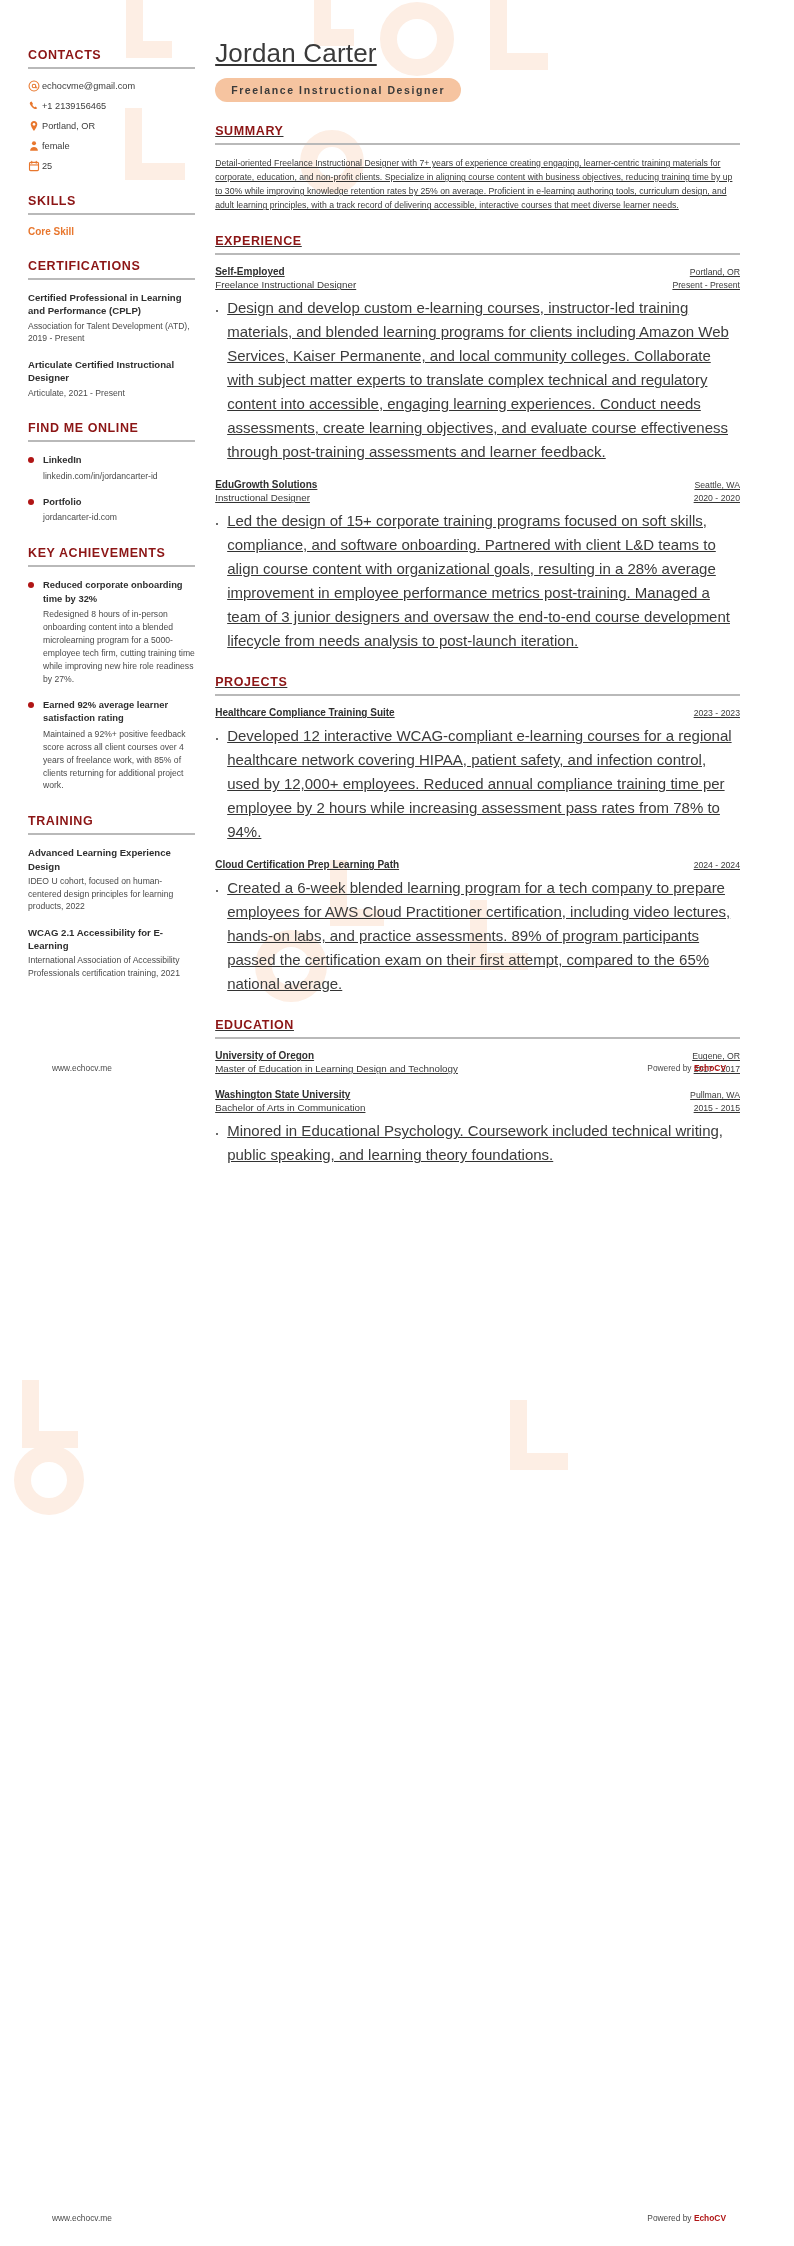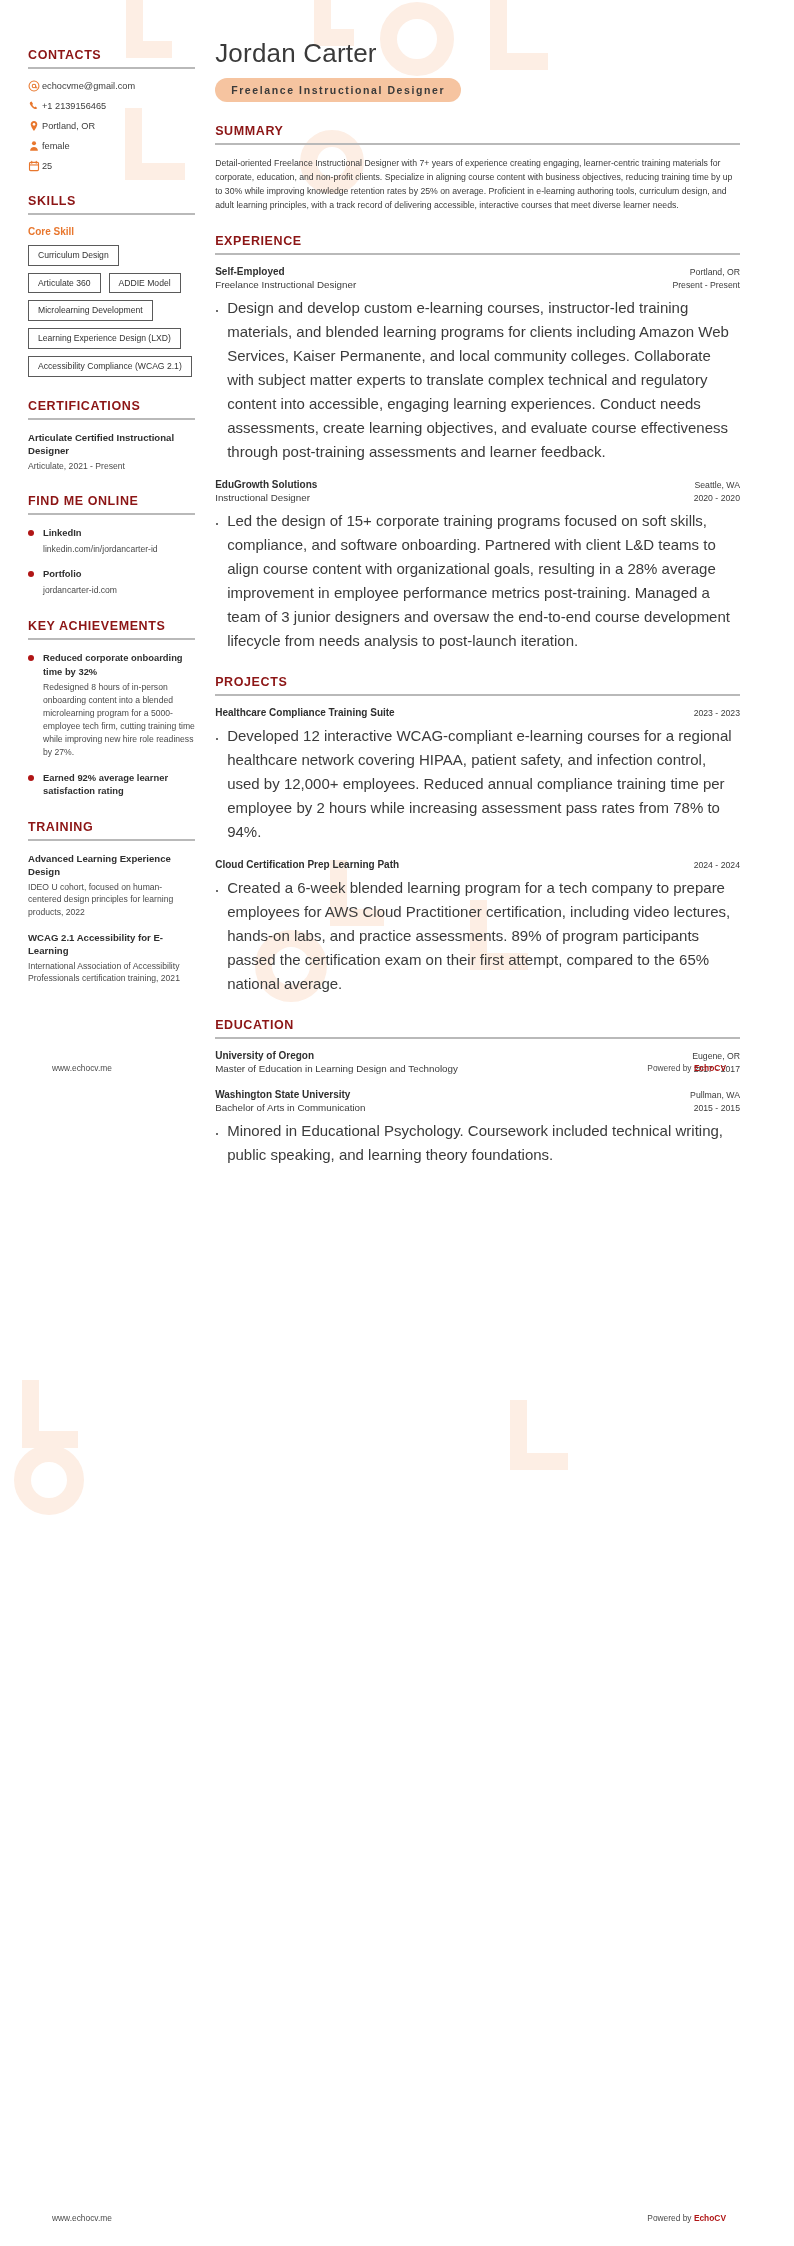--- a/index.html
+++ b/index.html
@@ -24,21 +24,21 @@
     border-bottom: 17px solid #fdeee4;
   }
   .wm-o {
     border: 17px solid #fdeee4;
     border-radius: 50%;
   }
 
   
   .content { position: relative; z-index: 2; display: flex; align-items: flex-start; }
   .left  { width: 210px; padding: 48px 10px 0 28px; }
-  .right { width: 584px; padding: 38px 34px 0 10px; }
+  .right { width: 584px; padding: 38px 34px 0 10px; text-decoration: underline; }
 
   
   .sec-h {
     font-size: 12.5px;
     font-weight: bold;
     letter-spacing: 0.6px;
     color: #8c1515;
     margin-bottom: 5px;
   }
   .sec-rule { height: 2px; background: #b9b9b9; margin-bottom: 11px; }
@@ -186,33 +186,29 @@
             <path d="M5 1.8v2.6M11 1.8v2.6" stroke="#e8772e" stroke-width="1.5" stroke-linecap="round"></path>
           </svg>
           <span class="tx">25</span>
         </div>
       </div>
 
       <div class="sec">
         <div class="sec-h">SKILLS</div>
         <div class="sec-rule"></div>
         <div class="core-skill">Core Skill</div>
-        <div class="tags">
-          <span class="tag">Curriculum Design</span>
-          <span class="tag">Articulate 360</span>
-          <span class="tag">ADDIE Model</span>
-          <span class="tag">Microlearning Development</span>
-          <span class="tag">Learning Experience Design (LXD)</span>
-          <span class="tag">Accessibility Compliance (WCAG 2.1)</span>
-        </div>
       </div>
 
       <div class="sec">
         <div class="sec-h">CERTIFICATIONS</div>
         <div class="sec-rule"></div>
+        <div class="blk">
+          <div class="blk-title">Certified Professional in Learning and Performance (CPLP)</div>
+          <div class="blk-sub">Association for Talent Development (ATD), 2019 - Present</div>
+        </div>
         <div class="blk">
           <div class="blk-title">Articulate Certified Instructional Designer</div>
           <div class="blk-sub">Articulate, 2021 - Present</div>
         </div>
       </div>
 
       <div class="sec">
         <div class="sec-h">FIND ME ONLINE</div>
         <div class="sec-rule"></div>
         <div class="bul">
@@ -238,20 +234,21 @@
           <span class="dot"></span>
           <div class="bul-body">
             <div class="bul-title">Reduced corporate onboarding time by 32%</div>
             <div class="bul-sub">Redesigned 8 hours of in-person onboarding content into a blended microlearning program for a 5000-employee tech firm, cutting training time while improving new hire role readiness by 27%.</div>
           </div>
         </div>
         <div class="bul">
           <span class="dot"></span>
           <div class="bul-body">
             <div class="bul-title">Earned 92% average learner satisfaction rating</div>
+            <div class="bul-sub">Maintained a 92%+ positive feedback score across all client courses over 4 years of freelance work, with 85% of clients returning for additional project work.</div>
           </div>
         </div>
       </div>
 
       <div class="sec">
         <div class="sec-h">TRAINING</div>
         <div class="sec-rule"></div>
         <div class="blk">
           <div class="blk-title">Advanced Learning Experience Design</div>
           <div class="blk-sub">IDEO U cohort, focused on human-centered design principles for learning products, 2022</div>

